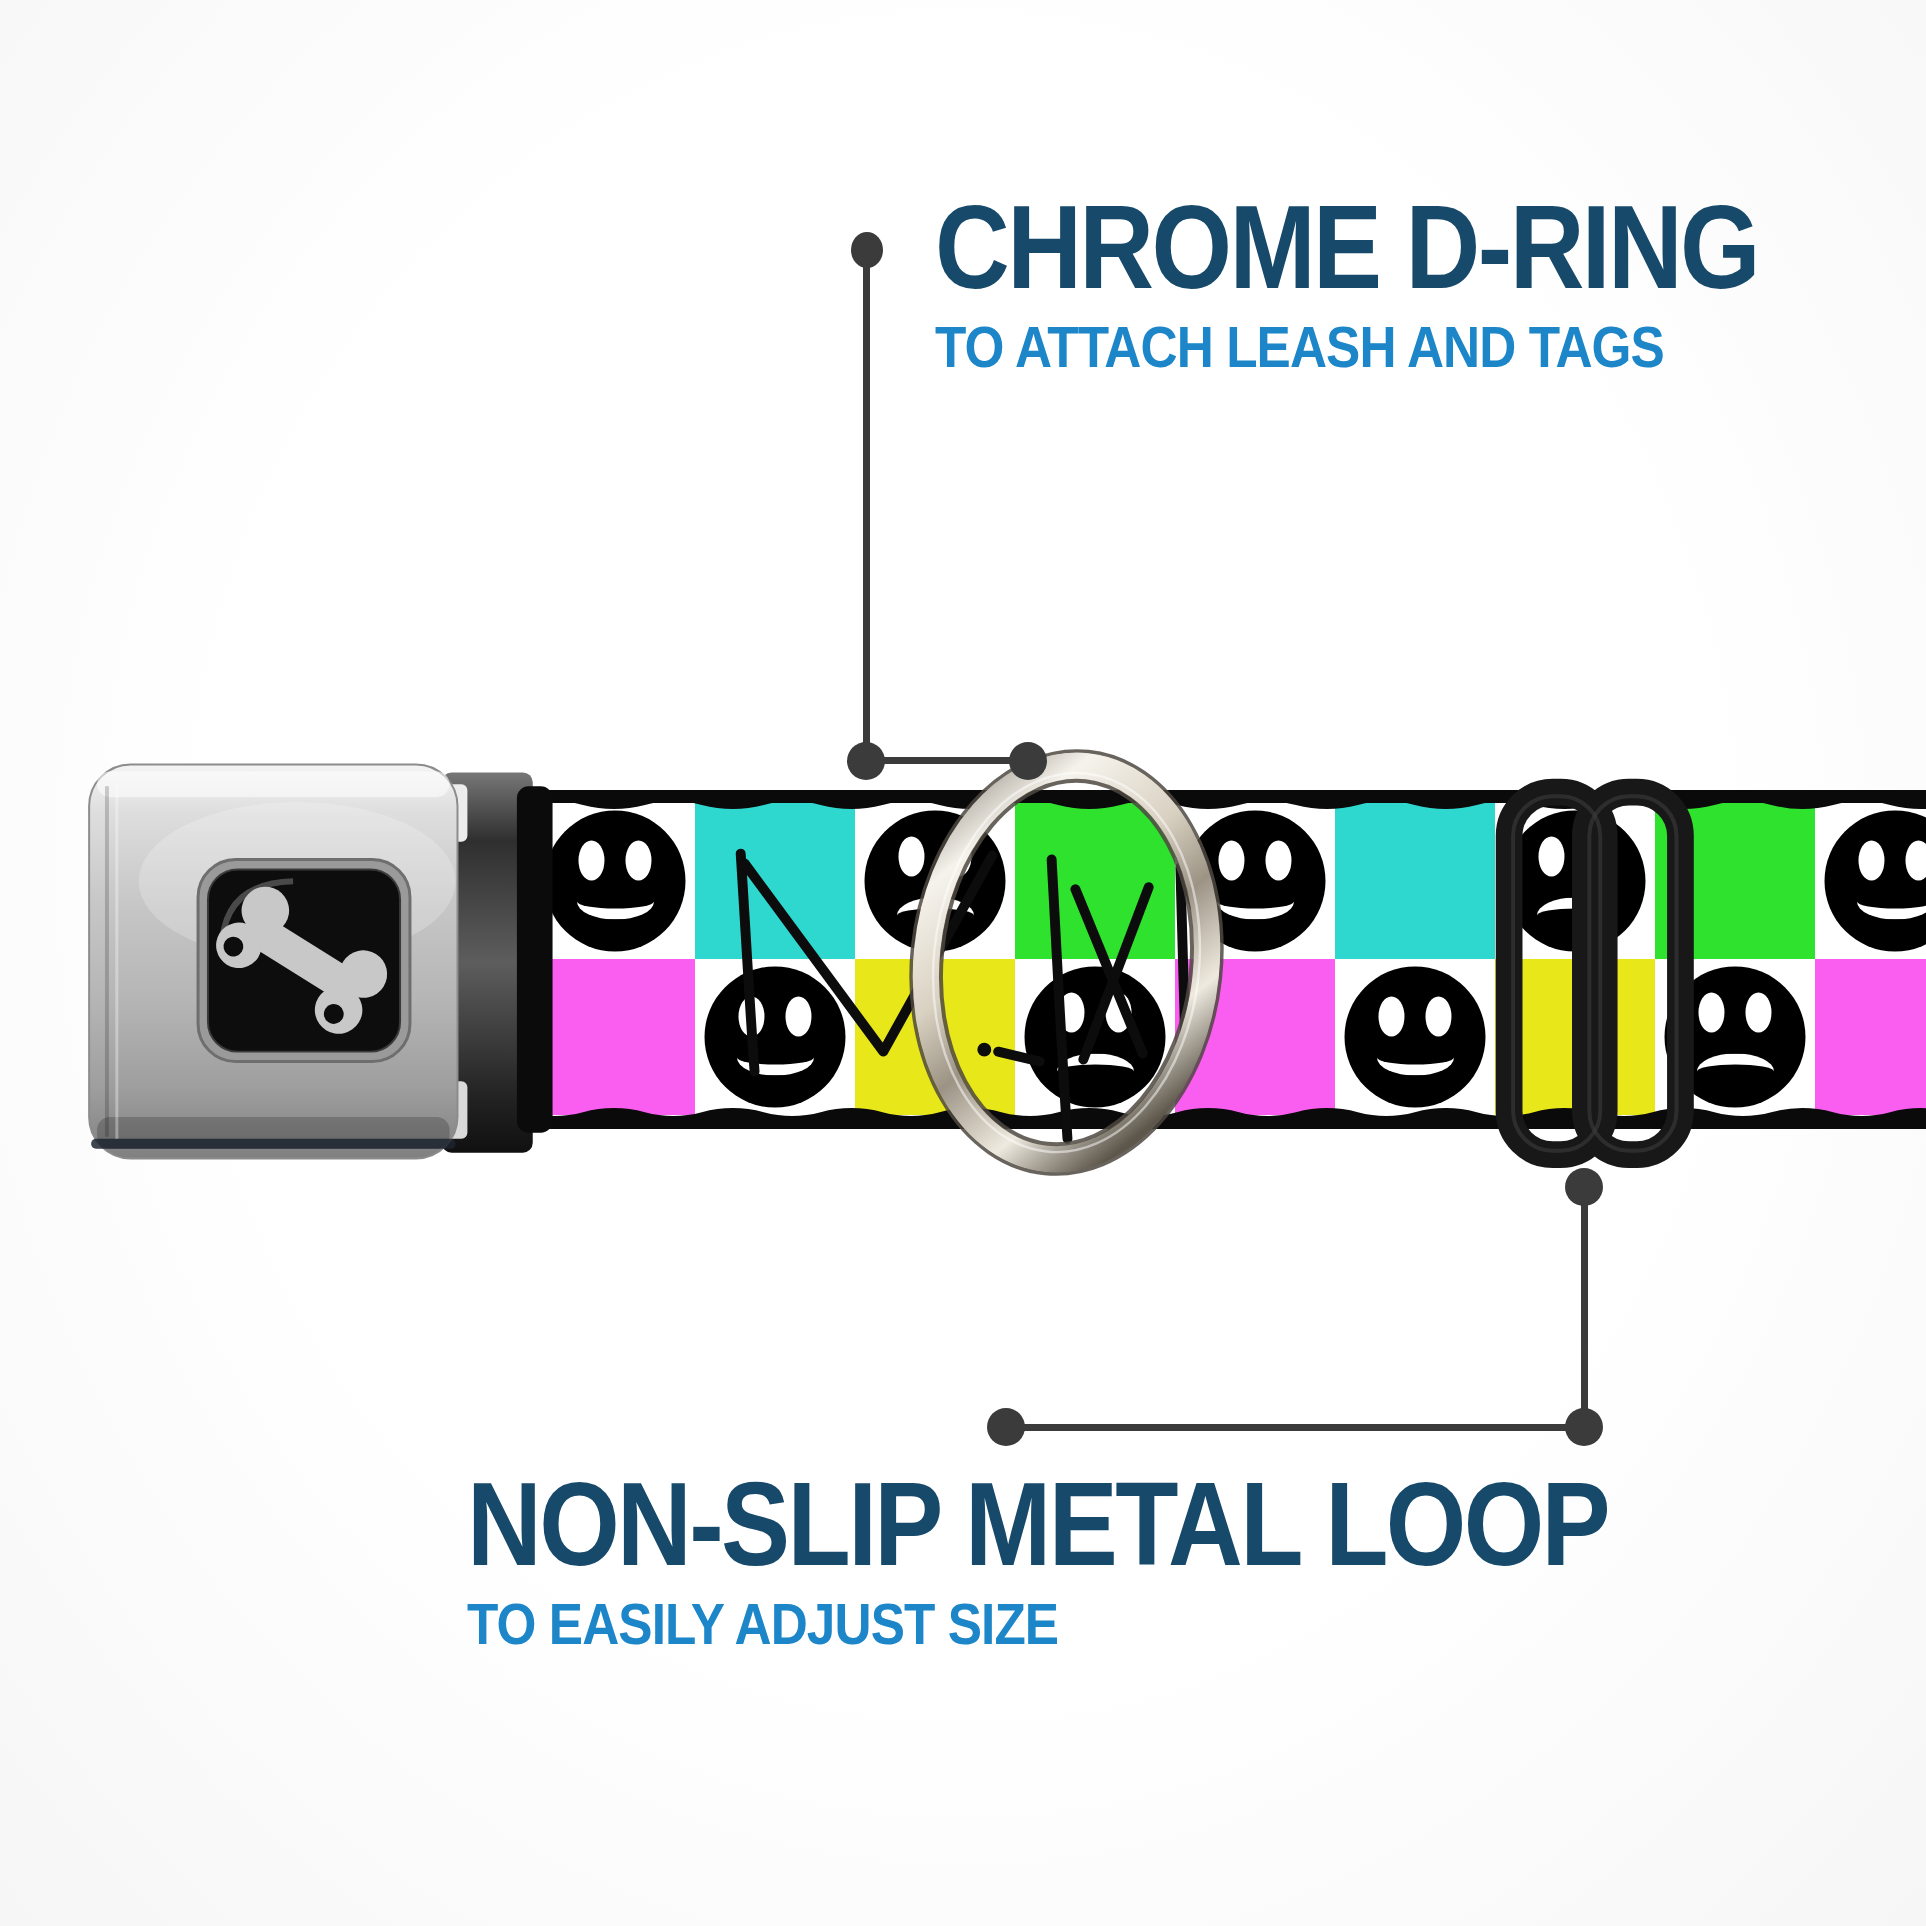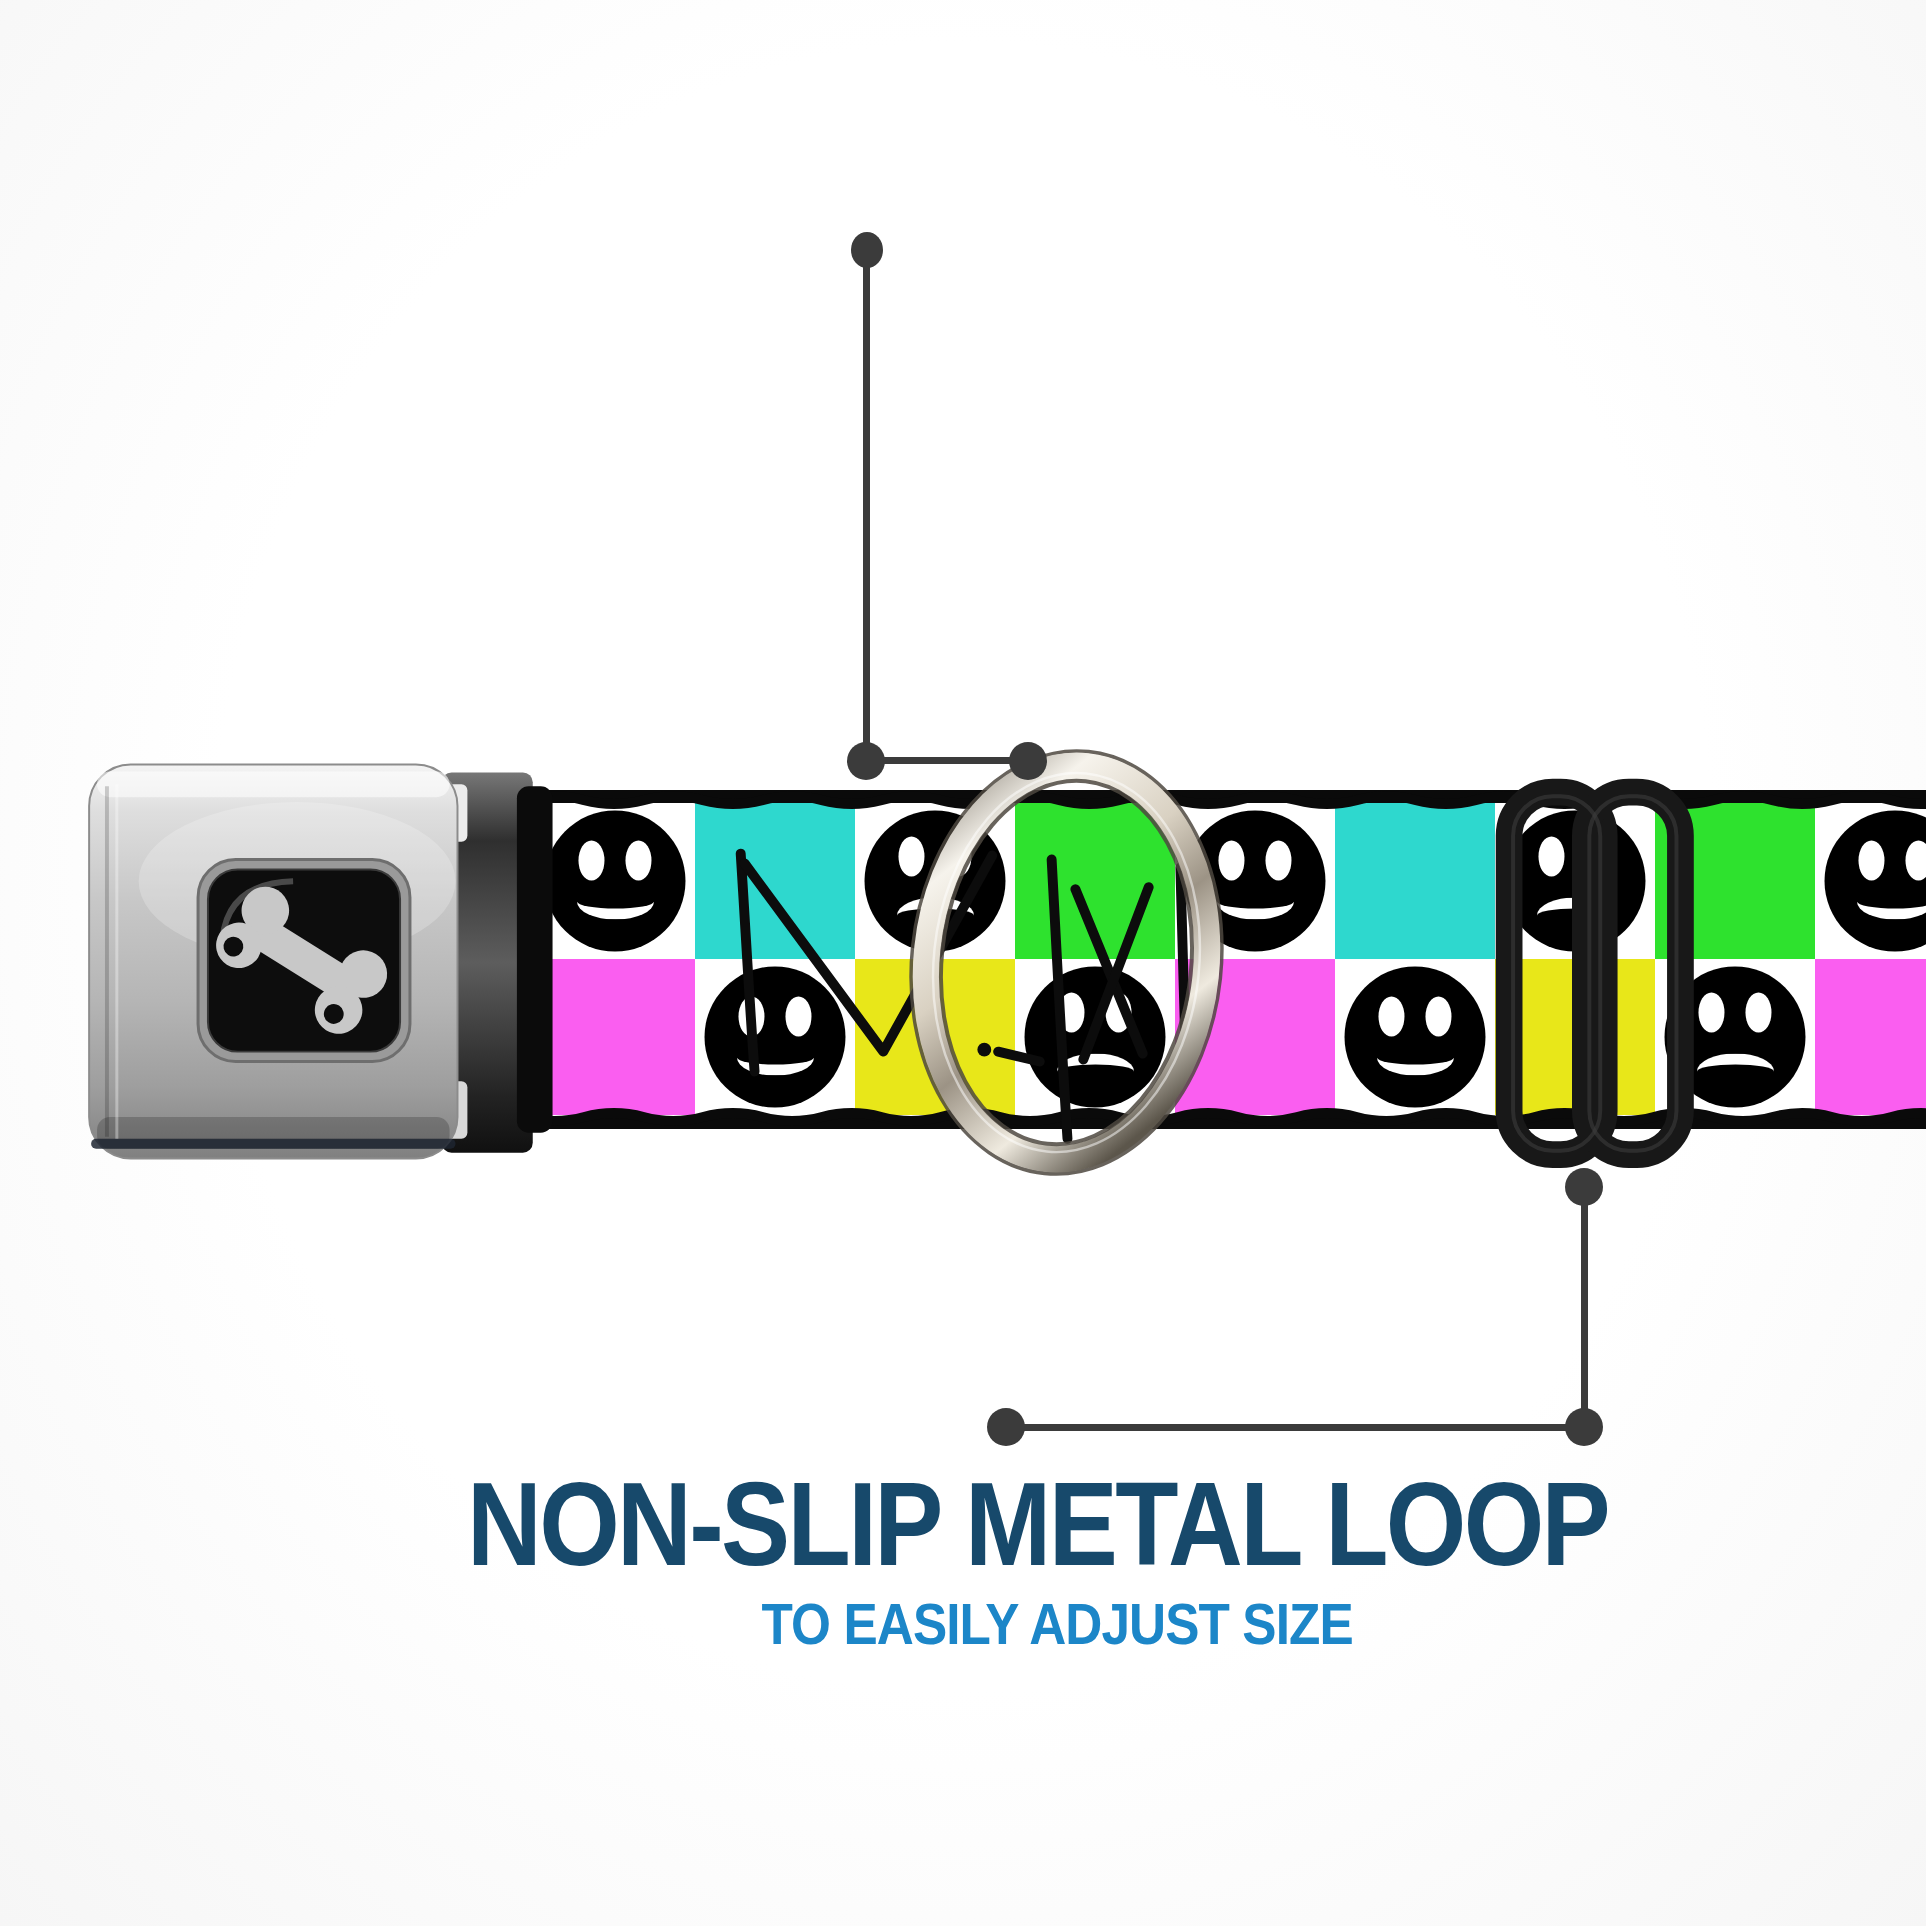--- a/index.html
+++ b/index.html
@@ -15,21 +15,21 @@
     margin:0;font-weight:bold;font-size:119px;line-height:0.95;
     letter-spacing:-3px;transform:scaleX(0.87);transform-origin:left top;
     white-space:nowrap;
   }
   .annot .subtitle{
     margin:16px 0 0 0;font-weight:bold;font-size:57px;line-height:1;
     letter-spacing:-1px;transform:scaleX(0.90);transform-origin:left top;
     white-space:nowrap;
   }
   .annot-top{left:935px;top:190px;}
-  .annot-bottom{left:467px;top:1467px;text-align:center;}
+  .annot-bottom{left:467px;top:1467px;}
 
   
   .dot,.cline{position:absolute;background:#3b3b3b;}
   .dot{border-radius:50%;}
 
   
   .strap{
     position:absolute;left:535px;top:790px;width:1392px;height:339px;
     box-sizing:border-box;border-top:13px solid #0a0a0a;border-bottom:13px solid #0a0a0a;
     background:#ffffff;display:flex;overflow:hidden;z-index:1;
@@ -58,20 +58,24 @@
 
   
   .hw{position:absolute;left:0;top:0;z-index:2;pointer-events:none;}
   .annot,.dot,.cline{z-index:3;}
 </style>
 </head>
 <body>
 
 <div class="canvas">
 
+  <div class="annot annot-top">
+    <div class="title" style="color:#17496b;">CHROME D-RING</div>
+    <div class="subtitle" style="color:#1c86c8;">TO ATTACH LEASH AND TAGS</div>
+  </div>
 
   <span class="dot" style="left:851px;top:232px;width:32px;height:36px;"></span>
   <span class="cline" style="left:863px;top:259px;width:7px;height:501px;"></span>
   <span class="dot" style="left:847px;top:742px;width:38px;height:38px;"></span>
   <span class="cline" style="left:865px;top:757px;width:162px;height:7px;"></span>
   <span class="dot" style="left:1009px;top:742px;width:38px;height:38px;"></span>
 
   <div class="strap">
     <div id="strap-cols" style="display:flex;">
         <div class="col">

